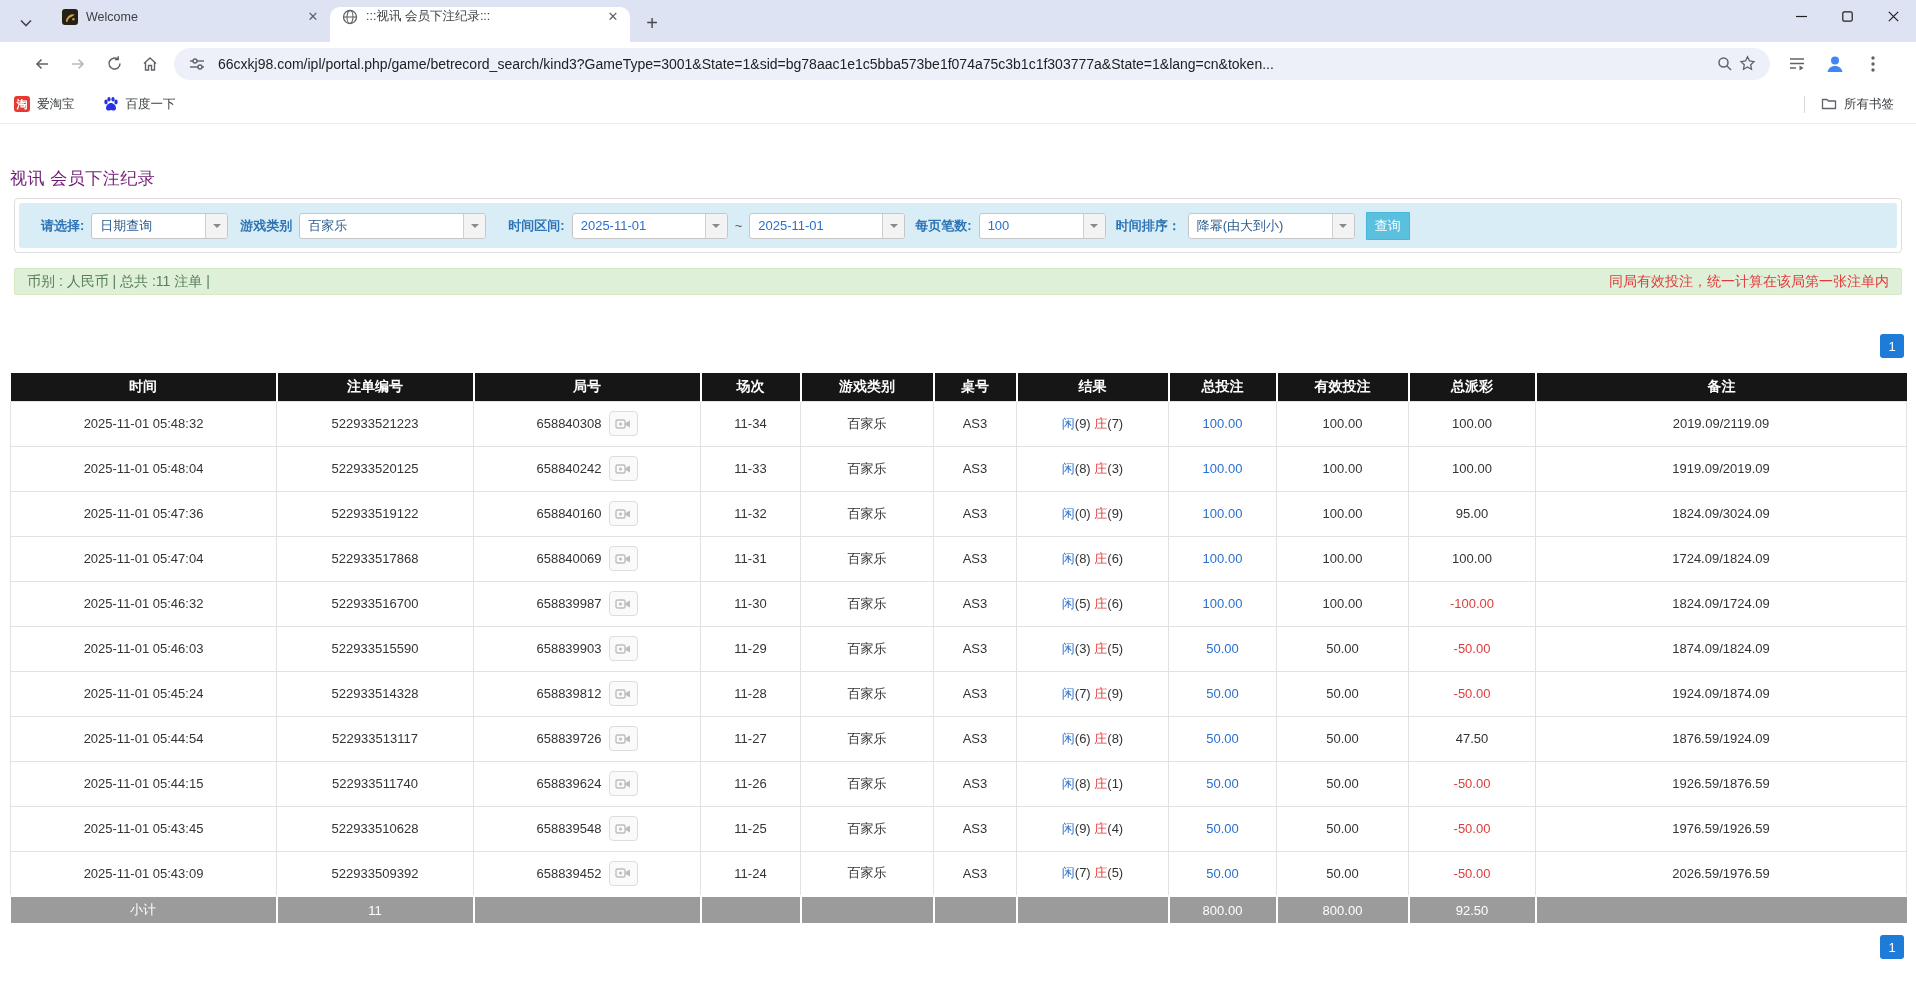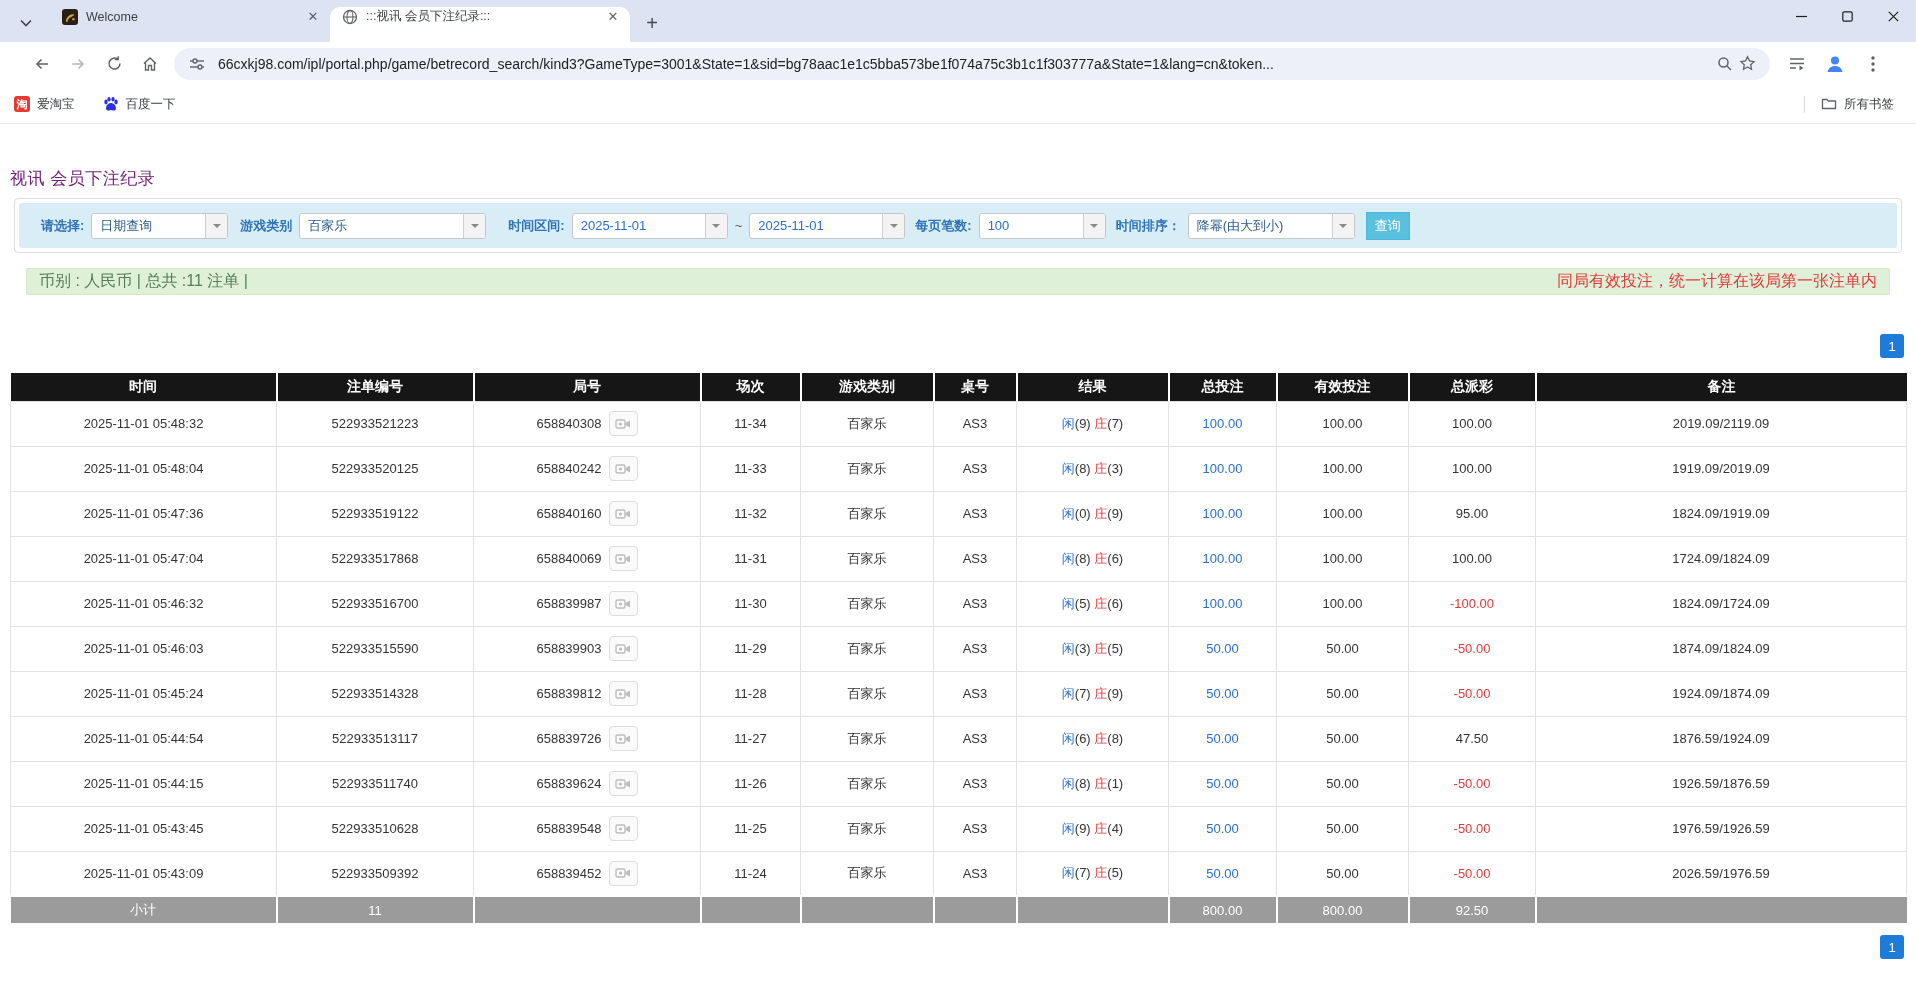--- a/index.html
+++ b/index.html
@@ -43,21 +43,21 @@
   .flabel{color:#2e74b5;font-weight:bold;margin:0 7px 0 3px;white-space:nowrap}
   .combo{height:26px;background:#fff;border:1px solid #c6c6c6;border-radius:3px;display:flex;align-items:stretch;cursor:pointer}
   .combo-text{flex:1;display:flex;align-items:center;padding:0 8px;color:#2c5c8f;white-space:nowrap;overflow:hidden}
   .combo.date .combo-text,.combo.num .combo-text{color:#2a6fd0}
   .combo-arrow{width:22px;background:#f3f3f3;border-left:1px solid #cfcfcf;display:flex;align-items:center;justify-content:center;border-radius:0 2px 2px 0}
   .combo-arrow i{border:4px solid transparent;border-top-color:#8a8a8a;margin-top:4px}
   .w1{width:137px}.w2{width:187px}.w3{width:156px}.w4{width:127px}.w5{width:167px}
   .tilde{color:#555;margin:0 7px}
   .search-btn{width:44px;height:28px;background:var(--button-blue,#5bc0de);border:1px solid #46b8da;border-radius:0;color:#fff;font-size:13px;margin-left:11px;display:flex;align-items:center;justify-content:center;cursor:pointer}
 
-  .infobar{margin:15px 16px 0;height:27px;background:var(--info-green,#dff0d8);border:1px solid #d6e9c6;border-radius:2px;display:flex;align-items:center;padding:0 12px;font-size:16px}
+  .infobar{margin:15px 4px 0;height:27px;background:var(--info-green,#dff0d8);border:1px solid #d6e9c6;border-radius:2px;display:flex;align-items:center;padding:0 12px;font-size:14px}
   .infobar-left{color:#587d58}
   .infobar-right{margin-left:auto;color:var(--status-red,#e23a3a)}
 
   .pager{display:flex;justify-content:flex-end;margin:39px 2px 15px 0}
   .pager.bottom{margin:12px 2px 0 0}
   .page-btn{min-width:24px;height:24px;padding:0 6px;background:var(--pager-blue,#1e7bd7);color:#fff;font-size:13px;display:flex;align-items:center;justify-content:center;border-radius:3px;cursor:pointer}
 
   table.bet{width:1896px;border-collapse:collapse;table-layout:fixed;font-size:13px;color:#333;margin-top:0}
   table.bet th{background:var(--header-bg,#161616);color:#fff;font-weight:bold;font-size:14px;height:28px;border-right:2px solid #fff;text-align:center}
   table.bet th:last-child{border-right:none}
@@ -373,21 +373,21 @@
                 </svg>
               </span>
             </span></td>
           <td>11-32</td>
           <td>百家乐</td>
           <td>AS3</td>
           <td><span class="c-blue">闲</span>(0) <span class="c-red">庄</span>(9)</td>
           <td class="c-blue">100.00</td>
           <td>100.00</td>
           <td class="">95.00</td>
-          <td>1824.09/1919.09</td>
+          <td>1824.09/3024.09</td>
         </tr>
         <tr>
           <td>2025-11-01 05:47:04</td>
           <td>522933517868</td>
           <td><span class="round-wrap">
               <span>658840069</span>
               <span class="vid-btn">
                 <svg width="16" height="14" viewBox="0 0 16 14">
                   <rect x="1" y="3" width="9" height="8" rx="1.5" fill="none" stroke="#bdbdbd" stroke-width="1.4"></rect>
                   <path d="M10.5 6 L15 3.5 V10.5 L10.5 8 Z" fill="#bdbdbd"></path>

